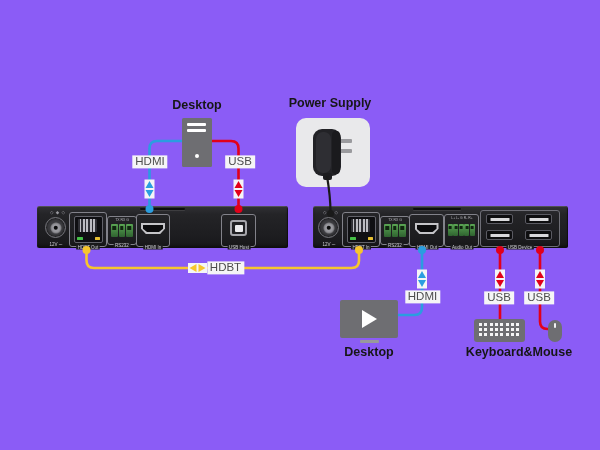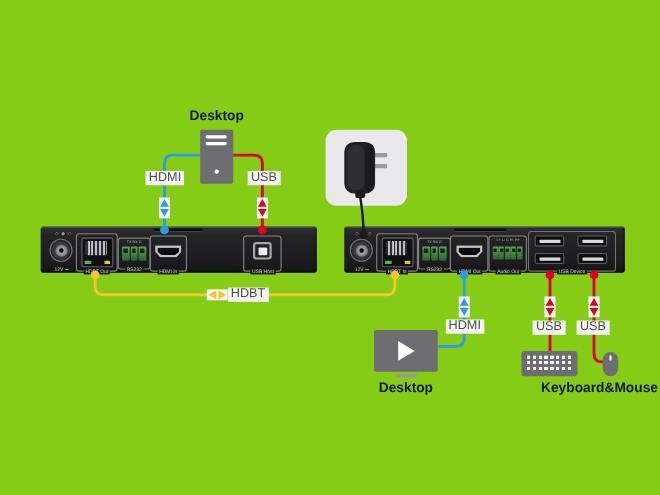--- a/index.html
+++ b/index.html
@@ -1,19 +1,19 @@
 <!DOCTYPE html>
 <html style="--c-hdmi: #2b9de0; --c-usb: #e2001a; --c-hdbt: #f7c52d; --c-power: #1a1a1a; --c-device_gray: #6e6e72;"><head>
 <meta charset="utf-8">
 <style>
   :root{
     --c-hdmi:#2b9de0; --c-usb:#e2001a; --c-hdbt:#f7c52d; --c-power:#1a1a1a; --c-device_gray:#6e6e72;
   }
   html,body{margin:0;padding:0;background:#f5f5f6;}
-  .stage{position:relative;width:600px;height:450px;background:#84cc16;overflow:hidden;
+  .stage{position:relative;width:600px;height:450px;background:#8b5cf6;overflow:hidden;
          font-family:"Liberation Sans",sans-serif;}
   .abs{position:absolute;}
   .main-label{position:absolute;transform:translate(-50%,-50%);font-size:12.5px;font-weight:600;
               color:#161616;white-space:nowrap;z-index:40;}
   .conn-label{position:absolute;transform:translate(-50%,-50%);font-size:11.5px;color:#4d4d4d;
               background:#f5f5f6;padding:0 3px;line-height:1.15;white-space:nowrap;z-index:40;}
   .device-box{position:absolute;z-index:10;border-radius:2.5px;
               background:linear-gradient(180deg,#313135 0%,#242427 20%,#1d1d20 70%,#171719 100%);
               box-shadow:inset 0 1px 0 rgba(255,255,255,.16),inset 0 -2px 3px rgba(0,0,0,.45),
                          inset 1px 0 0 rgba(255,255,255,.05),inset -1px 0 0 rgba(0,0,0,.4);}
@@ -67,20 +67,21 @@
            background-image:repeating-linear-gradient(90deg,#f4f4f5 0 3px,transparent 3px 5.3px);
            -webkit-mask-image:repeating-linear-gradient(180deg,#000 0 3px,transparent 3px 5.2px);
            mask-image:repeating-linear-gradient(180deg,#000 0 3px,transparent 3px 5.2px);}
 </style>
 </head>
 <body>
 
 <div class="stage">
 
   <div class="main-label" style="left:197px;top:105px;">Desktop</div>
+  <div class="main-label" style="left:330px;top:103px;">Power Supply</div>
 
   <div class="icon gray" style="left:182px;top:118px;width:30px;height:49px;border-radius:1.5px;">
     <div class="abs" style="left:5px;top:4.5px;width:19px;height:3.5px;background:#fff;border-radius:1px;"></div>
     <div class="abs" style="left:5px;top:10.5px;width:19px;height:3.5px;background:#fff;border-radius:1px;"></div>
     <div class="abs" style="left:12.5px;top:35.5px;width:4px;height:4px;background:#fff;border-radius:50%;"></div>
   </div>
 
   <div class="power-card">
     <svg width="60" height="64" style="position:absolute;left:7px;top:5px;">
       <rect x="36" y="16" width="13" height="4" rx="1" fill="#9a9a9e"></rect>
@@ -286,15 +287,15 @@
   <div class="icon" style="left:360px;top:340px;width:19px;height:3px;background:#98989c;border-radius:1px;"></div>
   <div class="main-label" style="left:369px;top:352px;">Desktop</div>
 
   <div class="icon gray" style="left:474px;top:319px;width:51px;height:23px;border-radius:3px;">
     <div class="kb-keys"></div>
   </div>
   <div class="icon gray" style="left:548px;top:320px;width:14px;height:22px;border-radius:7px;">
     <div style="position:absolute;left:6px;top:3px;
          width:2px;height:5px;background:#f2f2f4;border-radius:1px;"></div>
   </div>
-  <div class="main-label" style="left:545px;top:352px;">Keyboard&amp;Mouse</div>
+  <div class="main-label" style="left:519px;top:352px;">Keyboard&amp;Mouse</div>
 
 </div>
 
 </body></html>

